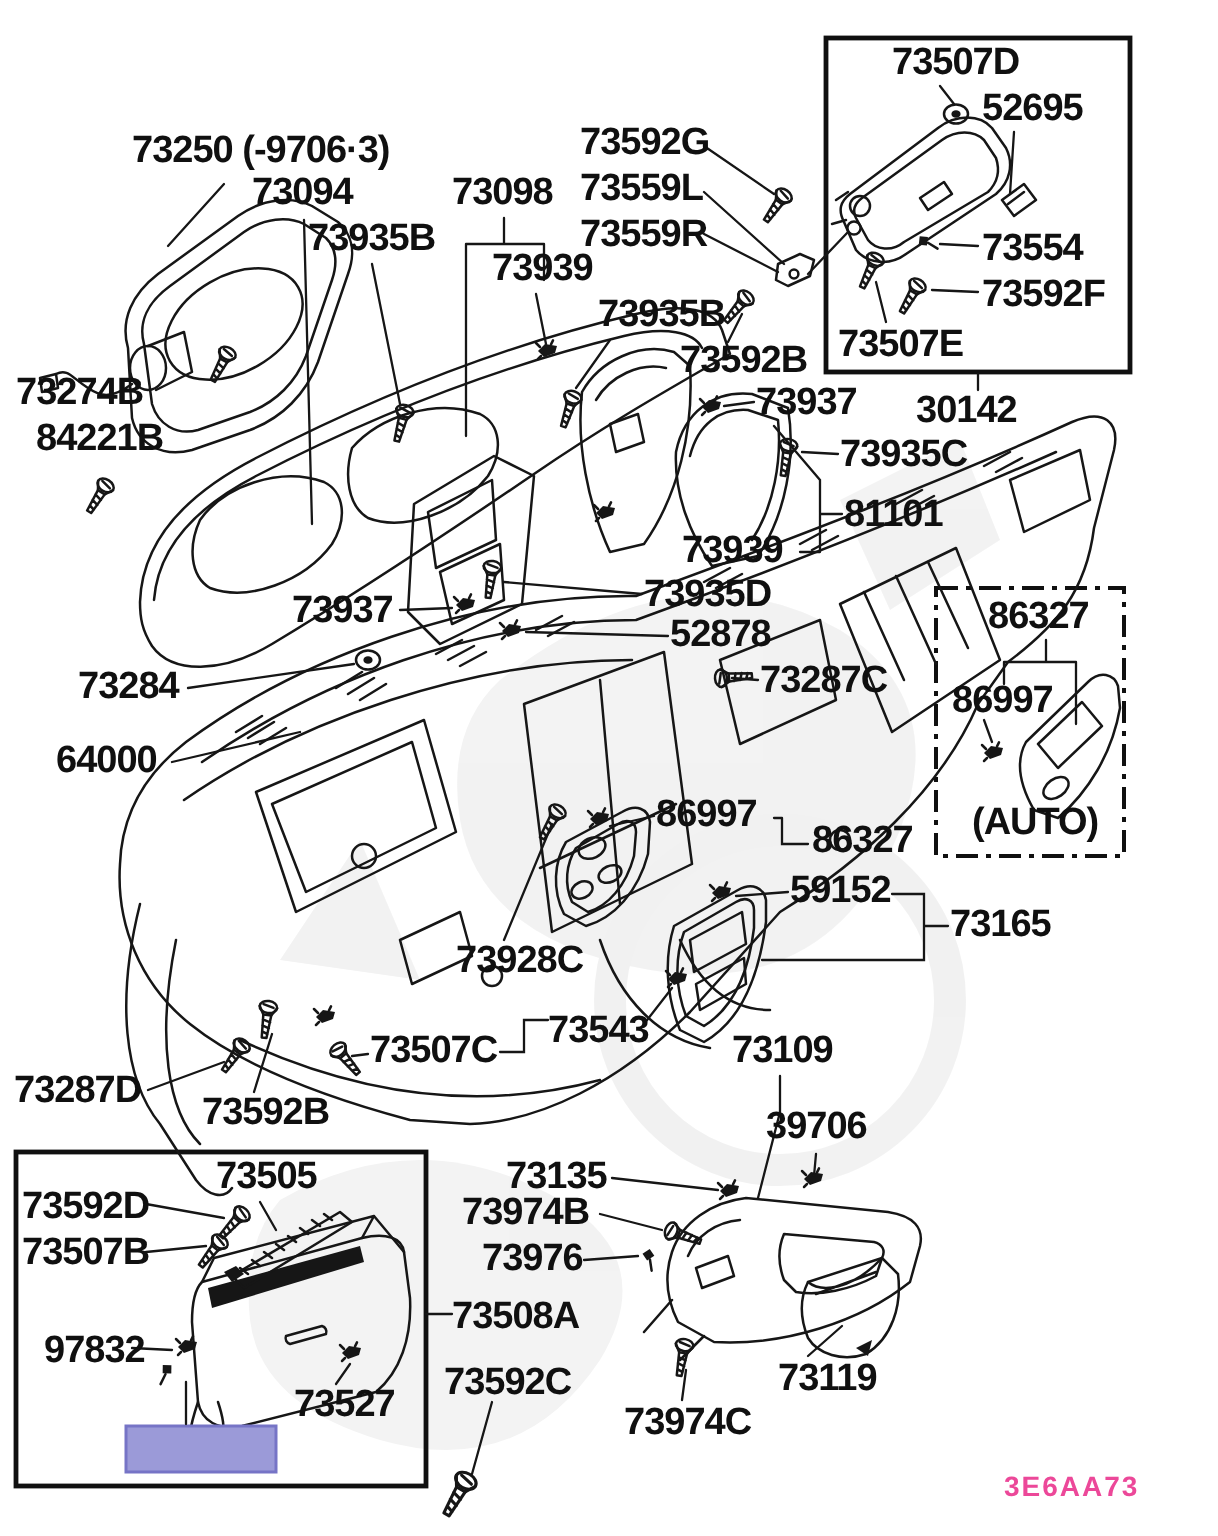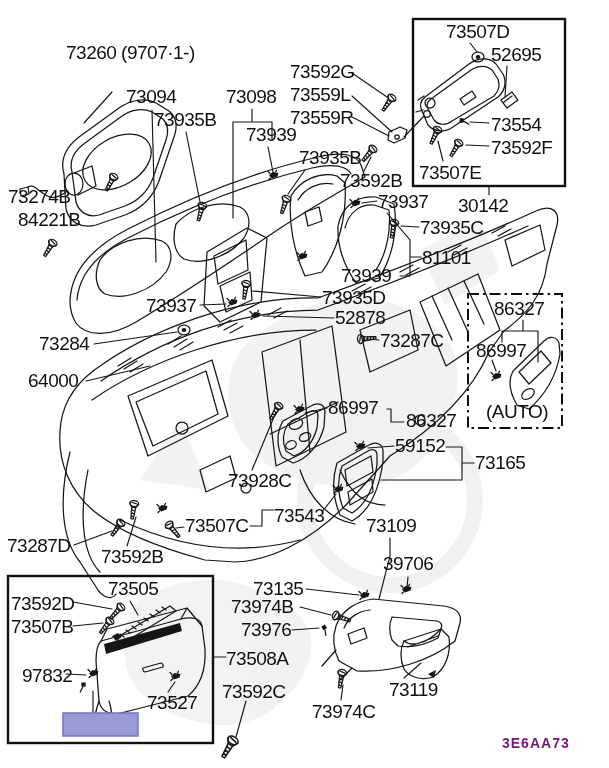--- a/index.html
+++ b/index.html
@@ -1,22 +1,22 @@
 <!DOCTYPE html>
 <html><head>
 <meta charset="utf-8">
 <style>
   html,body{margin:0;padding:0;background:#fff}
   .stage{position:relative;width:609px;height:768px;background:#fff;overflow:hidden;
          font-family:"Liberation Sans",sans-serif}
   .stage svg{position:absolute;left:0;top:0}
-  .lbl{position:absolute;font-weight:400;font-size:19px;line-height:1;
+  .lbl{position:absolute;font-weight:700;font-size:19px;line-height:1;
        letter-spacing:-0.5px;color:#101010;white-space:nowrap;z-index:2}
   .code{position:absolute;font-weight:700;font-size:14px;letter-spacing:1px;
-        color:#701a75;z-index:2}
+        color:#ec4899;z-index:2}
   .ln{fill:none;stroke:#161616;stroke-width:1.25;stroke-linecap:round;stroke-linejoin:round}
   .ld{fill:none;stroke:#161616;stroke-width:1.15;stroke-linecap:round}
   .fl{fill:#161616;stroke:none}
   .bx{fill:none;stroke:#101010;stroke-width:2.4}
   .dashbx{fill:none;stroke:#101010;stroke-width:2;stroke-dasharray:11 4 2.5 4}
   .hl{stroke:#7674c6;stroke-width:1.5}
   .wm{opacity:.05}
   .wl{fill:none;stroke:#000;stroke-width:16}
 </style>
 </head>
@@ -265,21 +265,21 @@
     <path d="M73,602 L112,609"></path>
     <path d="M73,626 L103,623"></path>
     <path d="M66,674 L86,675"></path>
     <path d="M93,691 V712"></path>
     <path d="M168,692 L175,682"></path>
     <path d="M492,360 L496,371"></path>
     <path d="M523,320 V331 M502,331 H538 M502,331 V342 M538,331 V362"></path>
   </g>
 </svg>
 
-<div class="lbl" style="left:66px;top:43px">73260 (9707·1-)</div>
+<div class="lbl" style="left:66px;top:66px">73250 (-9706·3)</div>
 <div class="lbl" style="left:126px;top:87px">73094</div>
 <div class="lbl" style="left:154px;top:110px">73935B</div>
 <div class="lbl" style="left:226px;top:87px">73098</div>
 <div class="lbl" style="left:246px;top:125px">73939</div>
 <div class="lbl" style="left:290px;top:62px">73592G</div>
 <div class="lbl" style="left:290px;top:85px">73559L</div>
 <div class="lbl" style="left:290px;top:108px">73559R</div>
 <div class="lbl" style="left:446px;top:22px">73507D</div>
 <div class="lbl" style="left:491px;top:45px">52695</div>
 <div class="lbl" style="left:491px;top:115px">73554</div>

